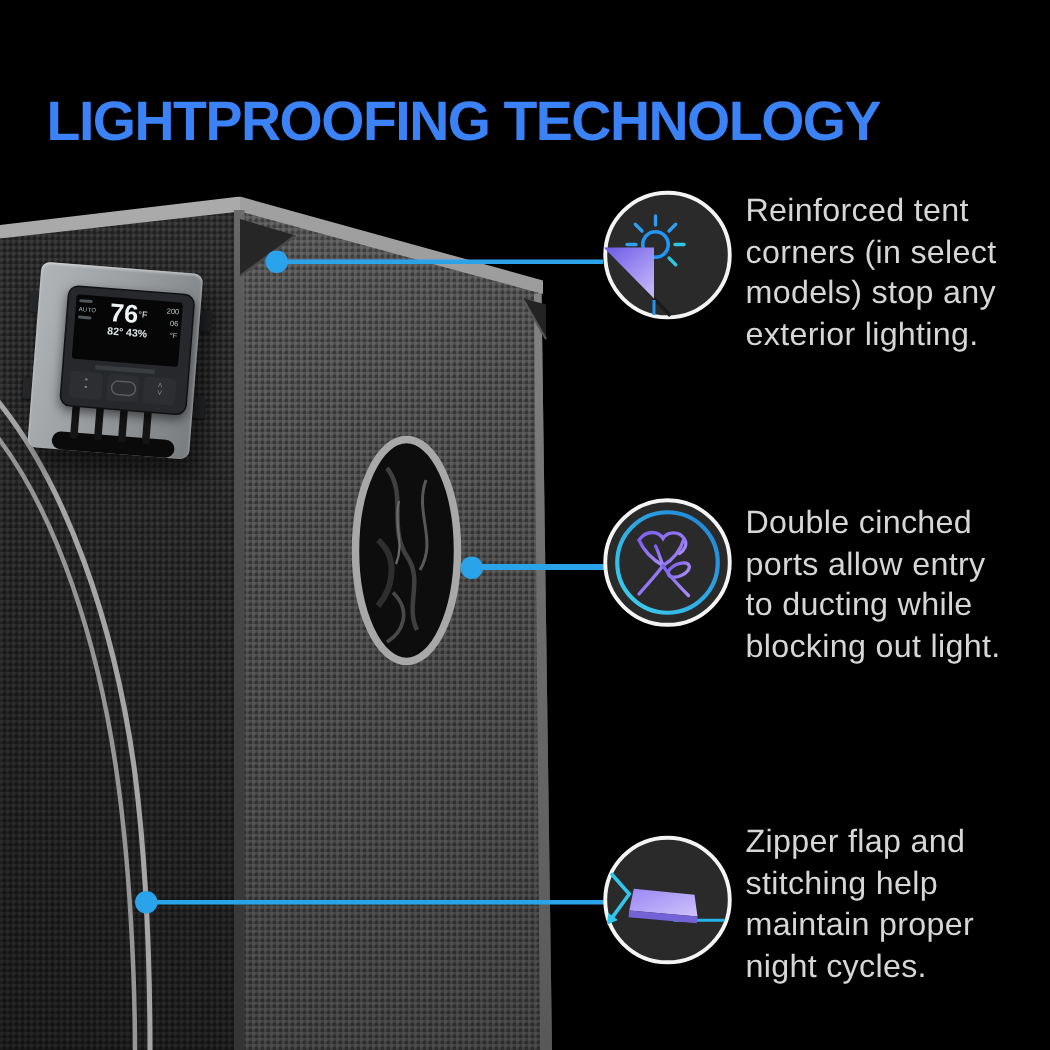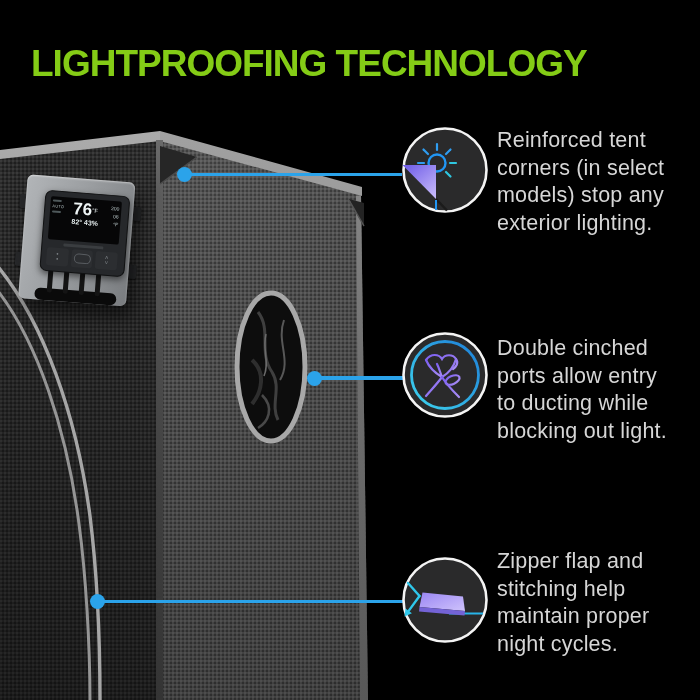--- a/index.html
+++ b/index.html
@@ -1,22 +1,22 @@
 <!DOCTYPE html>
 <html><head>
 <meta charset="utf-8">
 <style>
   html,body{margin:0;padding:0;background:#000;}
   .stage{position:relative;width:700px;height:700px;background:#000;overflow:hidden;
          font-family:"Liberation Sans", sans-serif;}
   .layer{position:absolute;inset:0;}
 
   
-  .title{position:absolute;left:31px;top:43px;font-size:37px;font-weight:700;
-         letter-spacing:-1px;color:#84cc16;white-space:nowrap;}
+  .title{position:absolute;left:31px;top:60px;font-size:37px;font-weight:700;
+         letter-spacing:-1px;color:#3b82f6;white-space:nowrap;}
 
   
   .tex{background-image:
         radial-gradient(circle at 1px 1px, rgba(255,255,255,0.08) 1px, transparent 1.7px),
         radial-gradient(circle at 3px 3px, rgba(0,0,0,0.30) 1px, transparent 1.7px);
        background-size:4px 4px, 4px 4px;}
   .face-front{clip-path:polygon(0px 158px,160px 140px,160px 700px,0px 700px);
        background-color:#313131;}
   .face-front::after{content:"";position:absolute;inset:0;
        background:linear-gradient(200deg, rgba(255,255,255,0.06) 0%, rgba(0,0,0,0.12) 45%, rgba(0,0,0,0.45) 100%);}

